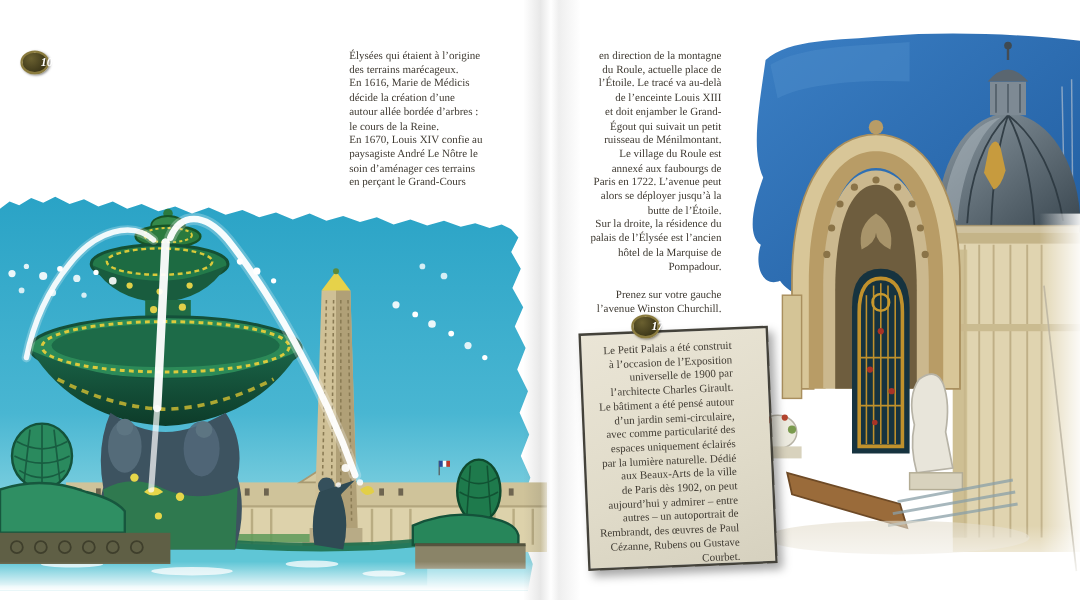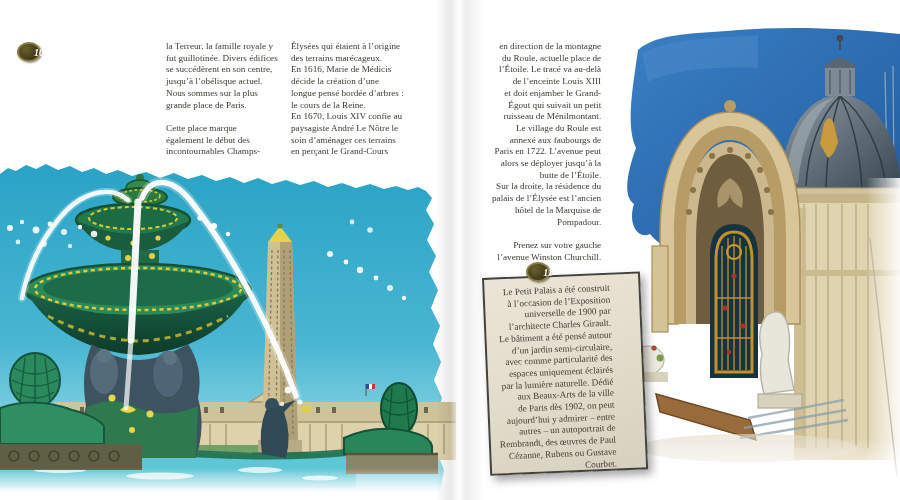--- a/index.html
+++ b/index.html
@@ -31,35 +31,25 @@
 <body>
 
 <div id="spread">
 
   <div class="page" id="page-left">
 
     <div class="marker" style="left:17px;top:42px;">
       <span>10</span>
     </div>
 
-    <div class="textcol" style="left:166px;top:41px;">la Terreur, la famille royale y
-fut guillotinée. Divers édifices
-se succédèrent en son centre,
-jusqu’à l’obélisque actuel.
-Nous sommes sur la plus
-grande place de Paris.
-
-Cette place marque
-également le début des
-incontournables Champs-</div>
     <div class="textcol" style="left:291px;top:41px;">Élysées qui étaient à l’origine
 des terrains marécageux.
 En 1616, Marie de Médicis
 décide la création d’une
-longue pensé bordée d’arbres :
+autour allée bordée d’arbres :
 le cours de la Reine.
 En 1670, Louis XIV confie au
 paysagiste André Le Nôtre le
 soin d’aménager ces terrains
 en perçant le Grand-Cours</div>
 
     <svg style="left:0;top:158px;" width="456" height="334" viewBox="0 0 456 334">
       <defs>
         <linearGradient id="skyL" x1="0" y1="0" x2="0" y2="1">
           <stop offset="0" stop-color="#2aa3c6"></stop>
@@ -448,17 +438,17 @@
 par la lumière naturelle. Dédié
 aux Beaux-Arts de la ville
 de Paris dès 1902, on peut
 aujourd’hui y admirer – entre
 autres – un autoportrait de
 Rembrandt, des œuvres de Paul
 Cézanne, Rubens ou Gustave
 Courbet.</div>
     </div>
     <div class="marker" style="left:76px;top:262px;">
-      <span>11</span>
+      <span>17</span>
     </div>
 
   </div>
 </div>
 
 </body></html>

